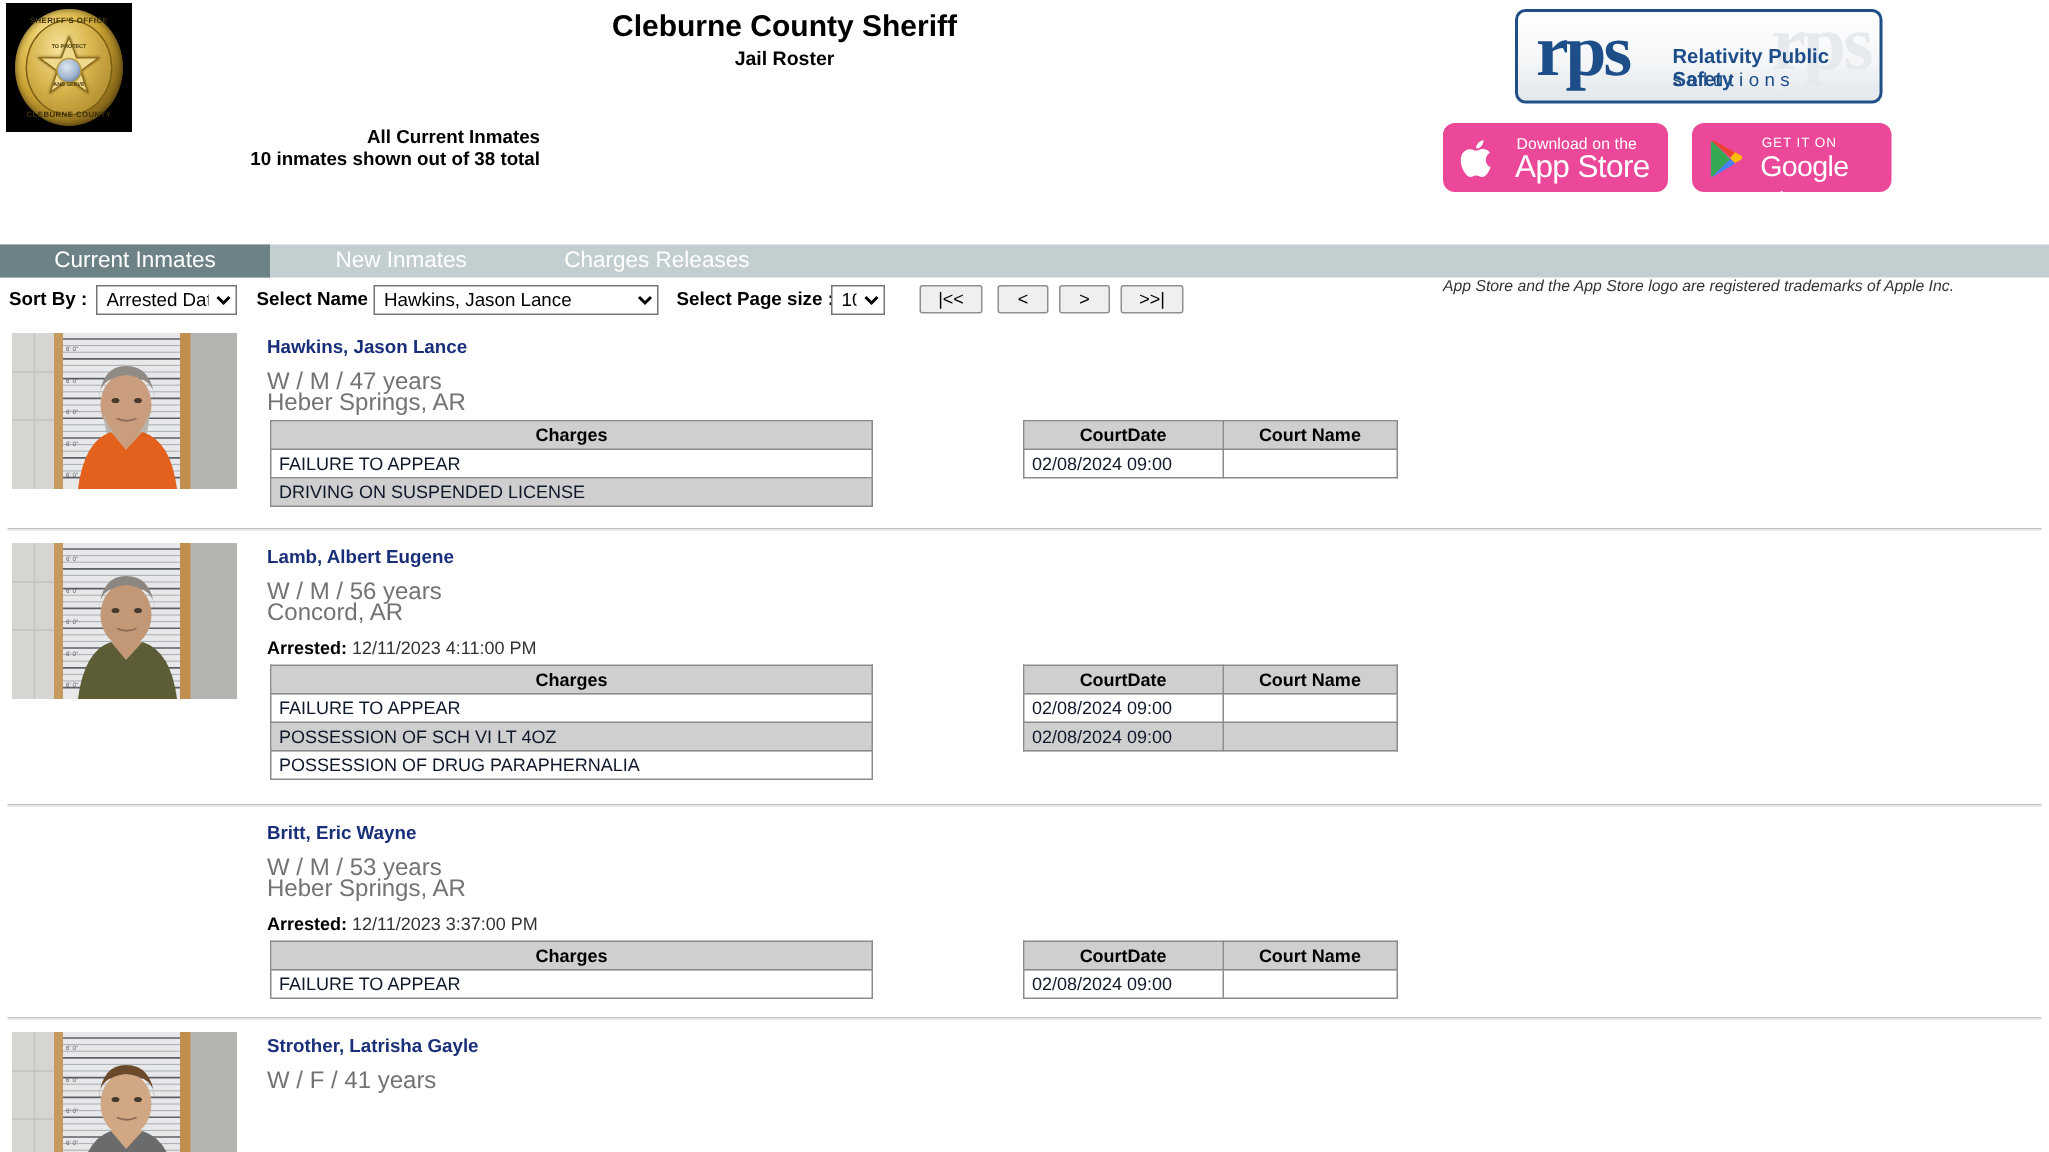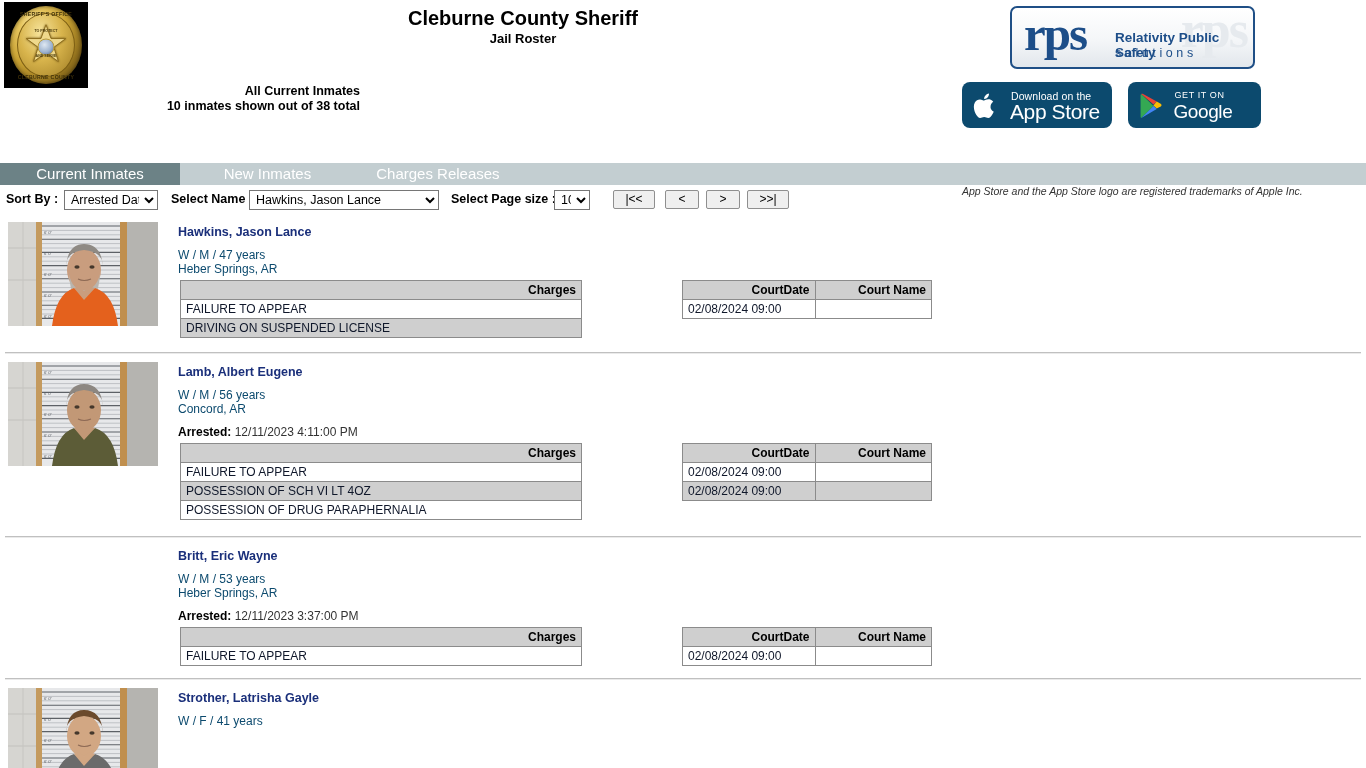--- a/index.html
+++ b/index.html
@@ -129,21 +129,21 @@
   .rps-tag2 {
     position: absolute; left: 103px; top: 38px;
     font-size: 12.5px; font-weight: normal; color: #1d4e89;
     letter-spacing: 3.6px;
   }
 
   
   .store-badges { position: absolute; left: 962px; top: 82px; }
   .store-badge {
     display: inline-block;
-    background: #0c4a6e; border-radius: 8px;
+    background: #ec4899; border-radius: 8px;
     height: 46px; color: #fff; vertical-align: top;
     position: relative; padding: 0;
   }
   .badge-apple { width: 150px; margin-right: 12px; }
   .badge-google { width: 133px; }
   .store-ico { position: absolute; left: 11px; top: 9px; }
   .store-l1 {
     position: absolute; left: 49px; top: 8px;
     font-size: 10.5px; color: #fff; letter-spacing: .1px;
   }
@@ -245,40 +245,40 @@
   }
   .mug svg { display: block; }
 
   .rec-info { margin-left: 178px; padding-top: 0px; }
   .rec-name {
     font-size: 12.5px; font-weight: bold; color: #1a2f7a;
     text-decoration: none; cursor: pointer;
     line-height: 14px;
   }
   .rec-demo {
-    font-size: 12px; color: #0c4a6e; line-height: 14px;
+    font-size: 16px; color: #737373; line-height: 14px;
     margin-top: 8px;
   }
   .rec-arrest {
     font-size: 12px; color: #333; margin-top: 9px; line-height: 14px;
   }
   .rec-arrest b { color: #000; }
 
   .tables-row { position: relative; margin-top: 4px; height: auto; }
   .tbl {
     border-collapse: collapse;
     font-size: 12px;
     border: 1px solid #8b8b8b;
     background: #fff;
   }
   .tbl th {
     background: #cfcfcf;
     border: 1px solid #8b8b8b;
     font-size: 12px; font-weight: bold; color: #000;
-    text-align: right;
+    text-align: center;
     padding: 2px 5px;
     height: 18px;
   }
   .tbl td {
     border: 1px solid #8b8b8b;
     padding: 2px 5px;
     height: 18px;
     color: #0f172a;
     font-size: 12px;
   }

